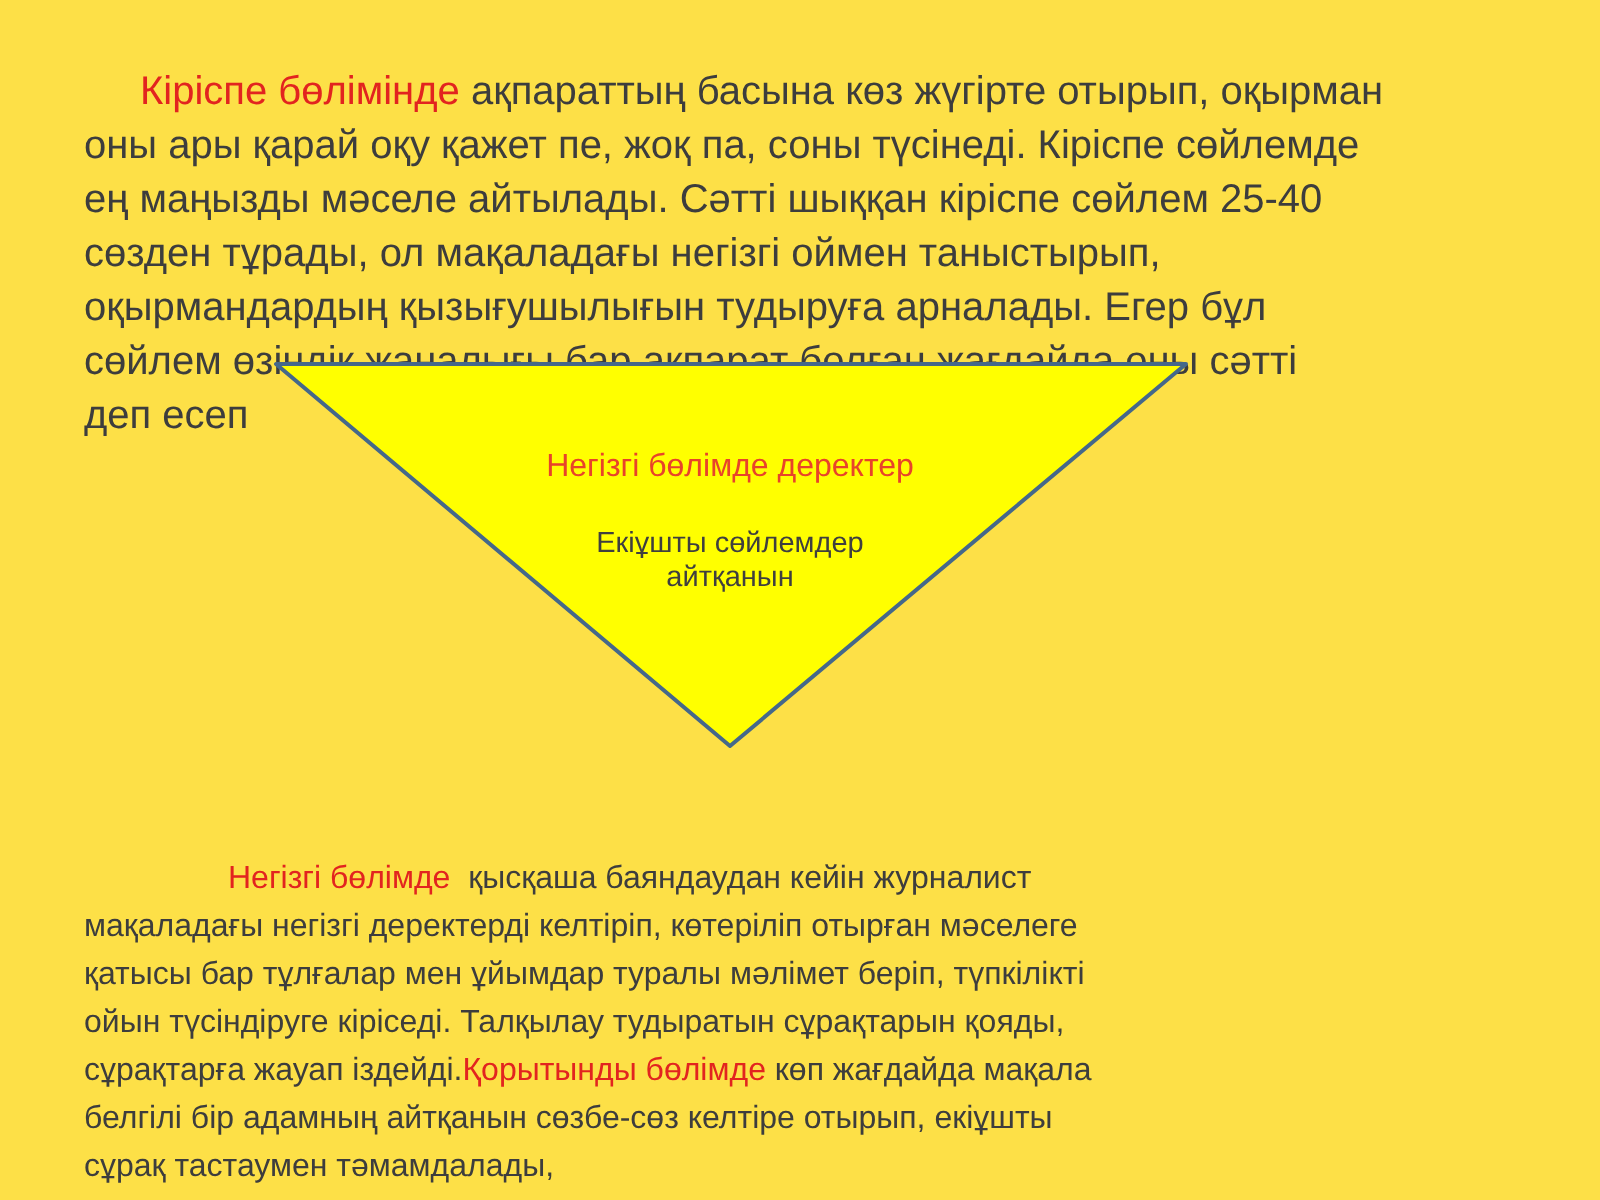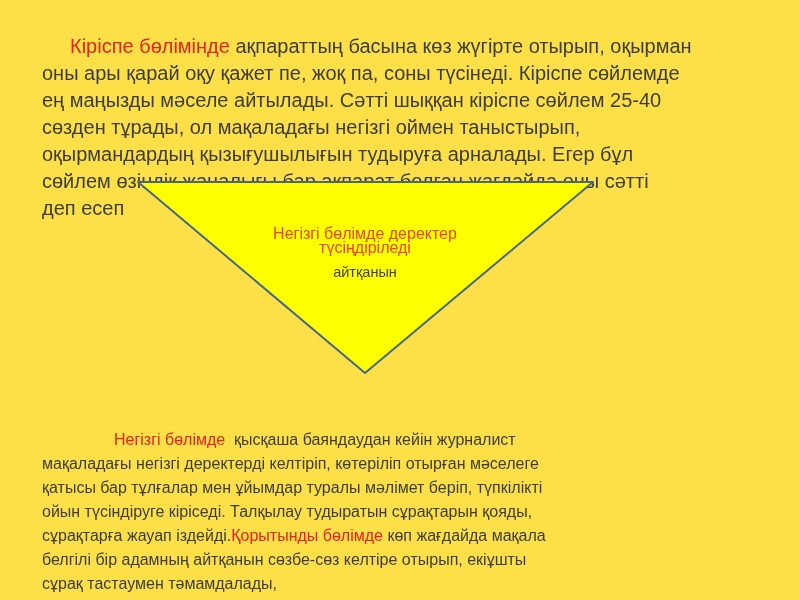--- a/index.html
+++ b/index.html
@@ -65,18 +65,18 @@
 
 <div class="slide">
 
   <div class="paragraph intro"><div class="t-line indent-sm"><span style="color: rgb(226, 36, 31);">Кіріспе бөлімінде</span><span style="color: rgb(61, 61, 61);"> ақпараттың басына көз жүгірте отырып, оқырман</span></div><div class="t-line"><span style="color: rgb(61, 61, 61);">оны ары қарай оқу қажет пе, жоқ па, соны түсінеді. Кіріспе сөйлемде</span></div><div class="t-line"><span style="color: rgb(61, 61, 61);">ең маңызды мәселе айтылады. Сәтті шыққан кіріспе сөйлем 25-40</span></div><div class="t-line"><span style="color: rgb(61, 61, 61);">сөзден тұрады, ол мақаладағы негізгі оймен таныстырып,</span></div><div class="t-line"><span style="color: rgb(61, 61, 61);">оқырмандардың қызығушылығын тудыруға арналады. Егер бұл</span></div><div class="t-line"><span style="color: rgb(61, 61, 61);">сөйлем өзіндік жаңалығы бар ақпарат болған жағдайда оны сәтті</span></div><div class="t-line"><span style="color: rgb(61, 61, 61);">деп есеп</span></div></div>
 
   <svg class="triangle-svg" viewBox="0 0 800 600" xmlns="http://www.w3.org/2000/svg">
     <polygon id="triangle-polygon" points="138,182 593,182 365,373" fill="#ffff00" stroke="#45688a" stroke-width="2" stroke-linejoin="round"></polygon>
   </svg>
 
   <div class="tri-label tri-label-0" style="color: rgb(63, 63, 63);"></div>
-  <div class="tri-label tri-label-1" style="color: rgb(232, 67, 42);"><div class="t-line">Негізгі бөлімде деректер</div><div class="t-line">түсіңдіріледі</div></div>
-  <div class="tri-label tri-label-2" style="color: rgb(63, 63, 63);"><div class="t-line">айтқанын</div></div>
+  <div class="tri-label tri-label-1" style="color: rgb(232, 67, 42);"><div class="t-line">Негізгі бөлімде деректер</div></div>
+  <div class="tri-label tri-label-2" style="color: rgb(63, 63, 63);"><div class="t-line">Екіұшты сөйлемдер</div><div class="t-line">айтқанын</div></div>
 
   <div class="paragraph bodytext"><div class="t-line indent-lg"><span style="color: rgb(226, 36, 31);">Негізгі бөлімде</span><span style="color: rgb(61, 61, 61);">  қысқаша баяндаудан кейін журналист</span></div><div class="t-line"><span style="color: rgb(61, 61, 61);">мақаладағы негізгі деректерді келтіріп, көтеріліп отырған мәселеге</span></div><div class="t-line"><span style="color: rgb(61, 61, 61);">қатысы бар тұлғалар мен ұйымдар туралы мәлімет беріп, түпкілікті</span></div><div class="t-line"><span style="color: rgb(61, 61, 61);">ойын түсіндіруге кіріседі. Талқылау тудыратын сұрақтарын қояды,</span></div><div class="t-line"><span style="color: rgb(61, 61, 61);">сұрақтарға жауап іздейді.</span><span style="color: rgb(226, 36, 31);">Қорытынды бөлімде</span><span style="color: rgb(61, 61, 61);"> көп жағдайда мақала</span></div><div class="t-line"><span style="color: rgb(61, 61, 61);">белгілі бір адамның айтқанын сөзбе-сөз келтіре отырып, екіұшты</span></div><div class="t-line"><span style="color: rgb(61, 61, 61);">сұрақ тастаумен тәмамдалады,</span></div></div>
 
 </div>
 
 </body></html>

